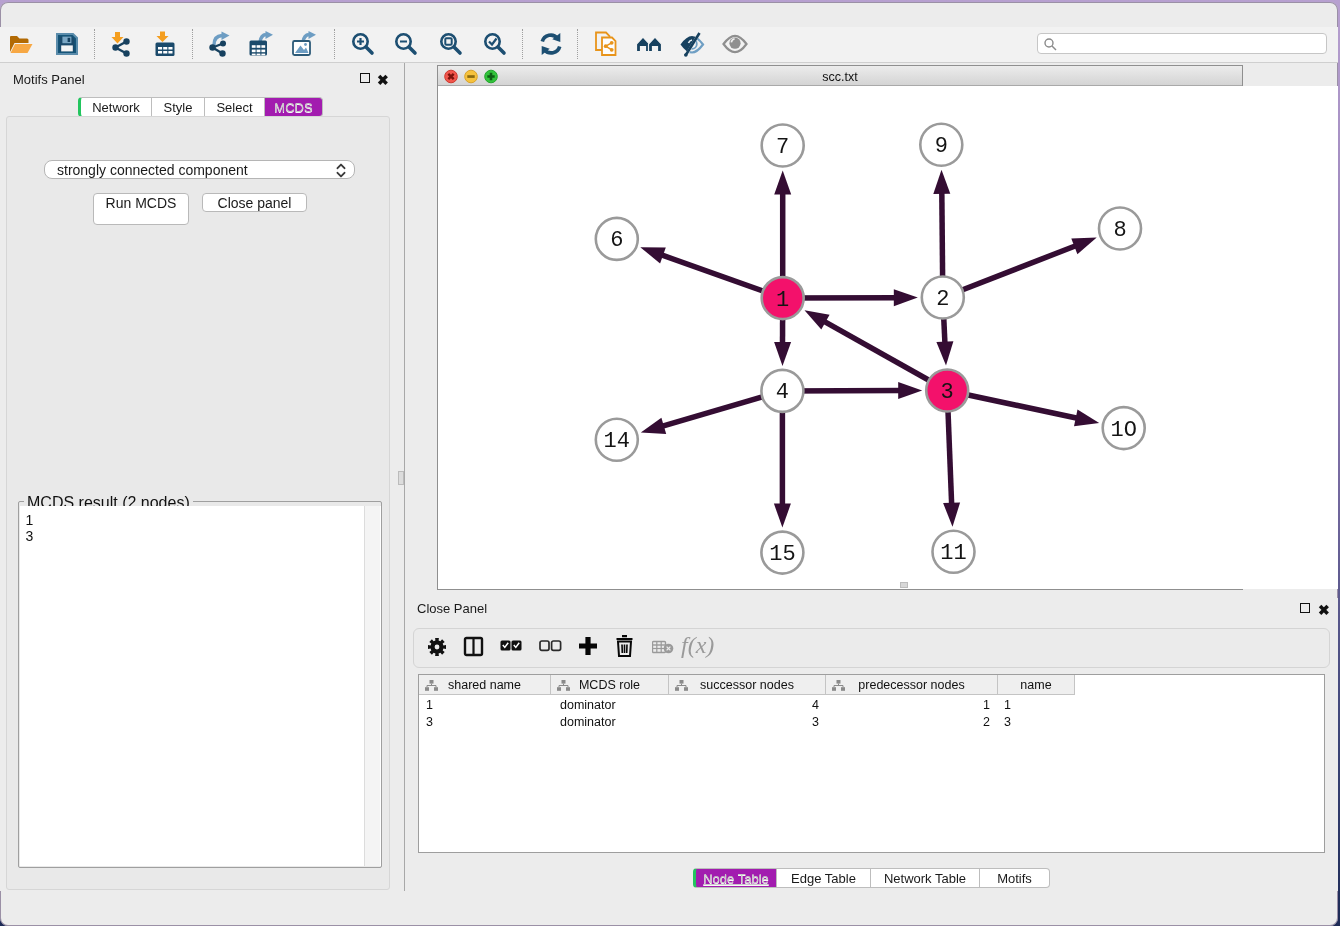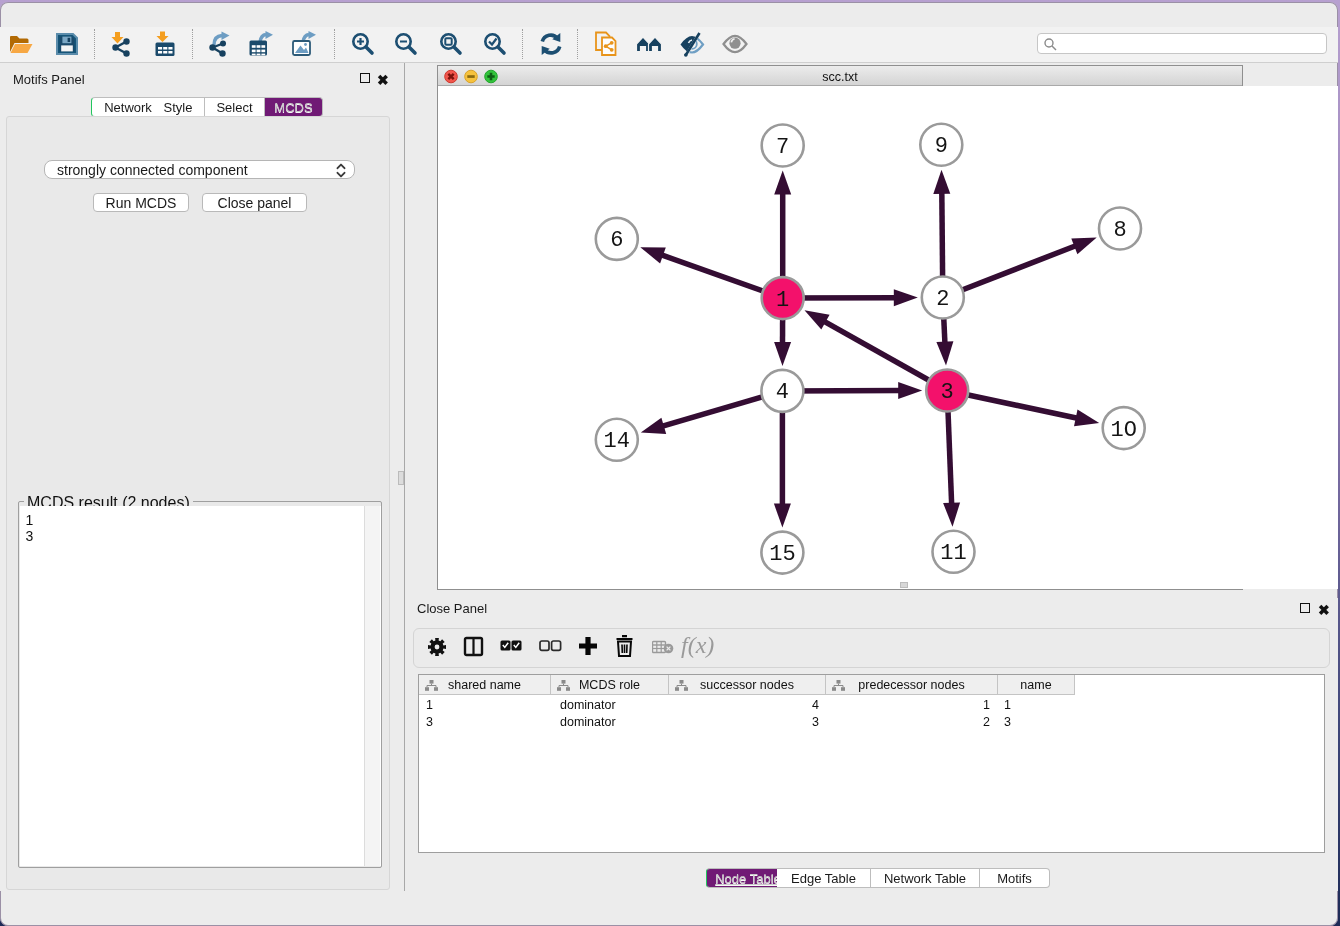--- a/index.html
+++ b/index.html
@@ -19,23 +19,23 @@
 .search { position:absolute; left:1037px; top:6px; width:290px; height:21px; background:#fff; border:1px solid #c6c6c6; border-radius:4px; }
 .search svg { position:absolute; left:5px; top:3px; }
 
 .cpanel { position:absolute; left:0; top:61px; width:396px; height:828px; background:#ececec; }
 .phead { font-size:13px; color:#1a1a1a; }
 .float-ic { position:absolute; width:10px; height:10px; border:1.6px solid #111; }
 .close-ic { position:absolute; font-size:14px; font-weight:bold; color:#111; line-height:10px; }
 .tabs { position:absolute; }
 .tab { position:absolute; top:0; height:20px; background:#fff; border:1px solid #bdbdbd; border-left:none;
   font-size:13px; font-weight:normal; color:#1a1a1a; text-align:center; line-height:19px; }
-.tab.first { border-left:1px solid #22c55e; border-radius:4px 0 0 4px;margin-left:13px; }
+.tab.first { border-left:3px solid #22c55e; border-radius:4px 0 0 4px; }
 .tab.last { border-radius:0 4px 4px 0; }
-.tab.sel { background:#701a75; color:#c9c9c9; text-shadow:0 1px 0 #fafafa; }
+.tab.sel { background:#a21caf; color:#c9c9c9; text-shadow:0 1px 0 #fafafa; }
 .btn { position:absolute; background:#fff; border:1px solid #b9b9b9; border-radius:4px; font-size:14px; color:#1a1a1a; text-align:center; }
 
 .netwin { position:absolute; left:405px; top:63px; width:806px; height:525px; border:1px solid #8f8f8f; background:#fff;margin-left:32px; }
 .nw-title { position:absolute; left:0; top:0; width:100%; height:20px;
   background:linear-gradient(180deg,#ececec,#d4d4d4); border-bottom:1px solid #a9a9a9; }
 .nw-title .t { position:absolute; width:100%; text-align:center; top:4px; font-size:12.5px; color:#111; }
 
 .tpanel { position:absolute; left:405px; top:596px; width:933px; height:293px; background:#ececec; }
 .ttool { position:absolute; left:8px; top:30px; width:917px; height:40px; border:1px solid #d4d4d4; border-radius:6px; background:#ebebeb; }
 .tbl { position:absolute; left:13px; top:76px; width:907px; height:179px; background:#fff; border:1px solid #9e9e9e; }
@@ -217,21 +217,21 @@
       <div class="tab" style="left:127px;width:60px;">Select</div>
       <div class="tab last sel" style="left:187px;width:58px;">MCDS</div>
     </div>
     <div style="position:absolute;left:6px;top:53px;width:384px;height:774px;background:#e9e9e9;border:1px solid #d6d6d6;border-radius:3px;"></div>
     <div style="position:absolute;left:44px;top:97px;width:311px;height:19px;background:#fff;border:1px solid #b5b5b5;border-radius:8px;">
       <div style="position:absolute;left:12px;top:1px;font-size:14px;color:#1a1a1a;">strongly connected component</div>
       <svg style="position:absolute;right:7px;top:2px;" width="12" height="15" viewBox="0 0 12 15">
           <path d="M2.5 5.2 L6 1.6 L9.5 5.2 M2.5 9.8 L6 13.4 L9.5 9.8" fill="none" stroke="#3a3a3a" stroke-width="1.9" stroke-linecap="round" stroke-linejoin="round"></path>
         </svg>
     </div>
-    <div class="btn" style="left:93px;top:130px;width:96px;height:19px;line-height:18px;text-align:center;">Run MCDS</div>
+    <div class="btn" style="left:93px;top:130px;width:96px;height:32px;line-height:18px;text-align:center;">Run MCDS</div>
     <div class="btn" style="left:202px;top:130px;width:105px;height:19px;line-height:18px;">Close panel</div>
 
     <div style="position:absolute;left:18px;top:438px;width:364px;height:367px;border:1px solid #9f9f9f;border-radius:2px;"></div>
     <div style="position:absolute;left:24px;top:431px;font-size:16px;color:#111;background:#e9e9e9;padding:0 3px;">MCDS result (2 nodes)</div>
     <div style="position:absolute;left:19.5px;top:443px;width:361px;height:360px;background:#fff;">
       <div style="position:absolute;left:6px;top:6px;font-size:14px;color:#111;line-height:16.4px;">1<br>3</div>
       <div style="position:absolute;right:1px;top:0;width:16px;height:100%;background:#f4f4f4;border-left:1px solid #dcdcdc;"></div>
     </div>
   </div>
 

